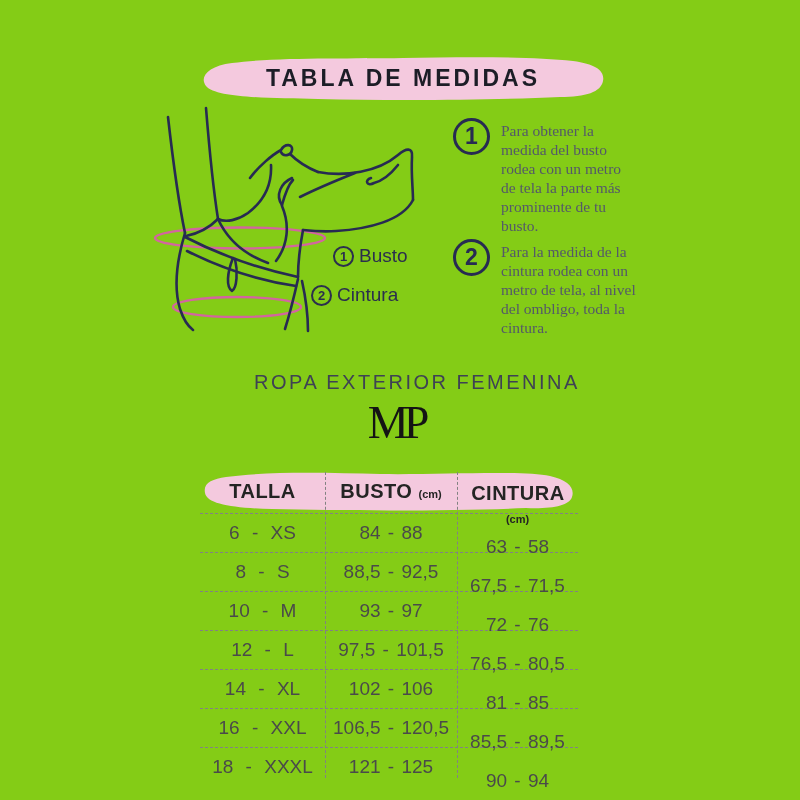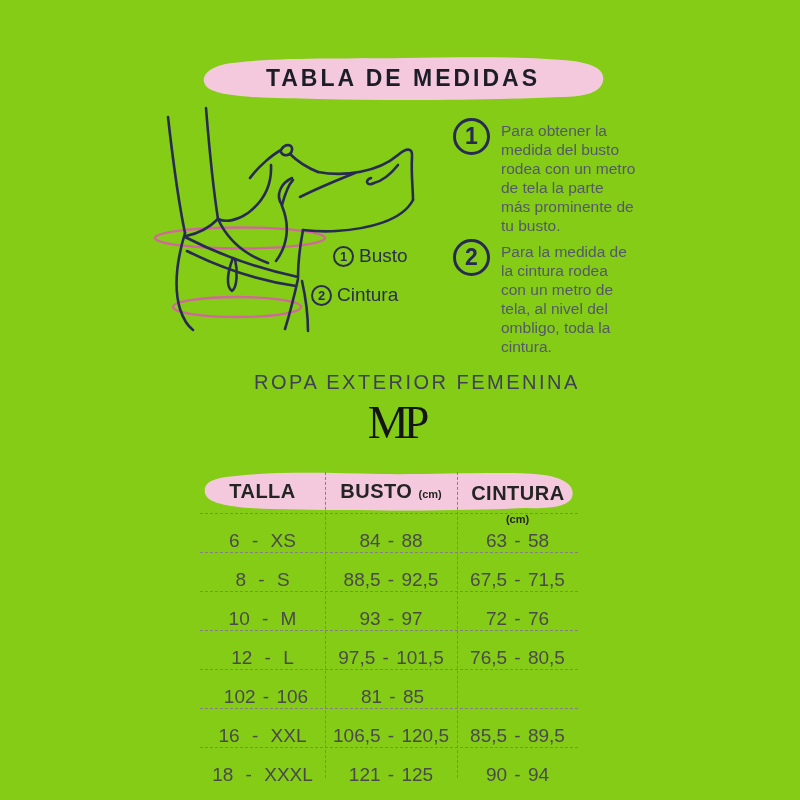--- a/index.html
+++ b/index.html
@@ -29,39 +29,39 @@
   .fig-label-cintura{left:311px;top:284px;}
   
   .instruction{position:absolute;left:453px;display:flex;gap:11px;width:185px;}
   .inst-1{top:118px;}
   .inst-2{top:239px;}
   .inst-num{
     width:37px;height:37px;border:3px solid #272b52;border-radius:50%;
     color:#272b52;font-weight:bold;font-size:23px;box-sizing:border-box;
     display:flex;align-items:center;justify-content:center;flex:0 0 auto;
   }
-  .inst-text{width:136px;font-size:15.5px;line-height:19px;color:#545969;padding-top:3px;}
+  .inst-text{width:136px;font-size:15.5px;line-height:19px;color:#545969;padding-top:3px;font-family:Liberation Serif, serif;}
   
   .section-title{
     position:absolute;top:371px;left:17px;width:100%;text-align:center;
     font-size:20px;letter-spacing:2.5px;color:#3e4254;
   }
   .brand-logo{
     position:absolute;top:396px;left:-4px;width:100%;text-align:center;
     font-family:"Liberation Serif",serif;font-size:46px;color:#141414;letter-spacing:-5px;
   }
   
   .size-table{position:absolute;left:200px;top:469px;width:378px;height:312px;}
   .header-blob{position:absolute;left:0;top:0;}
   .thead{position:relative;height:44px;display:flex;align-items:center;z-index:2;}
   .th{text-align:center;font-weight:bold;font-size:20px;color:#242424;letter-spacing:.5px;}
   .th .unit{font-size:11px;letter-spacing:0;text-align:right;}
   .c0{width:125px;}.c1{width:132px;}.c2{width:121px;margin-top:28px;}
   .tbody{position:relative;z-index:2;}
-  .trow{display:flex;height:38px;align-items:flex-end;border-top:1.5px dashed #828282;}
+  .trow{display:flex;height:38px;align-items:center;border-top:1.5px dashed #828282;}
   .tcell{font-size:19px;color:#4a4a4a;text-align:center;}
   .tcell.c0{word-spacing:7px;}
   .tcell.c1,.tcell.c2{word-spacing:2px;}
   .vdiv{position:absolute;top:3px;height:306px;width:0;border-left:1.5px dashed #828282;z-index:3;}
   .vdiv1{left:125px;}
   .vdiv2{left:257px;}
 </style>
 </head>
 <body>
 
@@ -166,20 +166,21 @@
           <div class="tcell c0">10 - M</div>
           <div class="tcell c1">93 - 97</div>
           <div class="tcell c2">72 - 76</div>
         </div>
         <div class="trow">
           <div class="tcell c0">12 - L</div>
           <div class="tcell c1">97,5 - 101,5</div>
           <div class="tcell c2">76,5 - 80,5</div>
         </div>
         <div class="trow">
+          <div class="tcell c0">14 - XL</div>
           <div class="tcell c1">102 - 106</div>
           <div class="tcell c2">81 - 85</div>
         </div>
         <div class="trow">
           <div class="tcell c0">16 - XXL</div>
           <div class="tcell c1">106,5 - 120,5</div>
           <div class="tcell c2">85,5 - 89,5</div>
         </div>
         <div class="trow">
           <div class="tcell c0">18 - XXXL</div>

